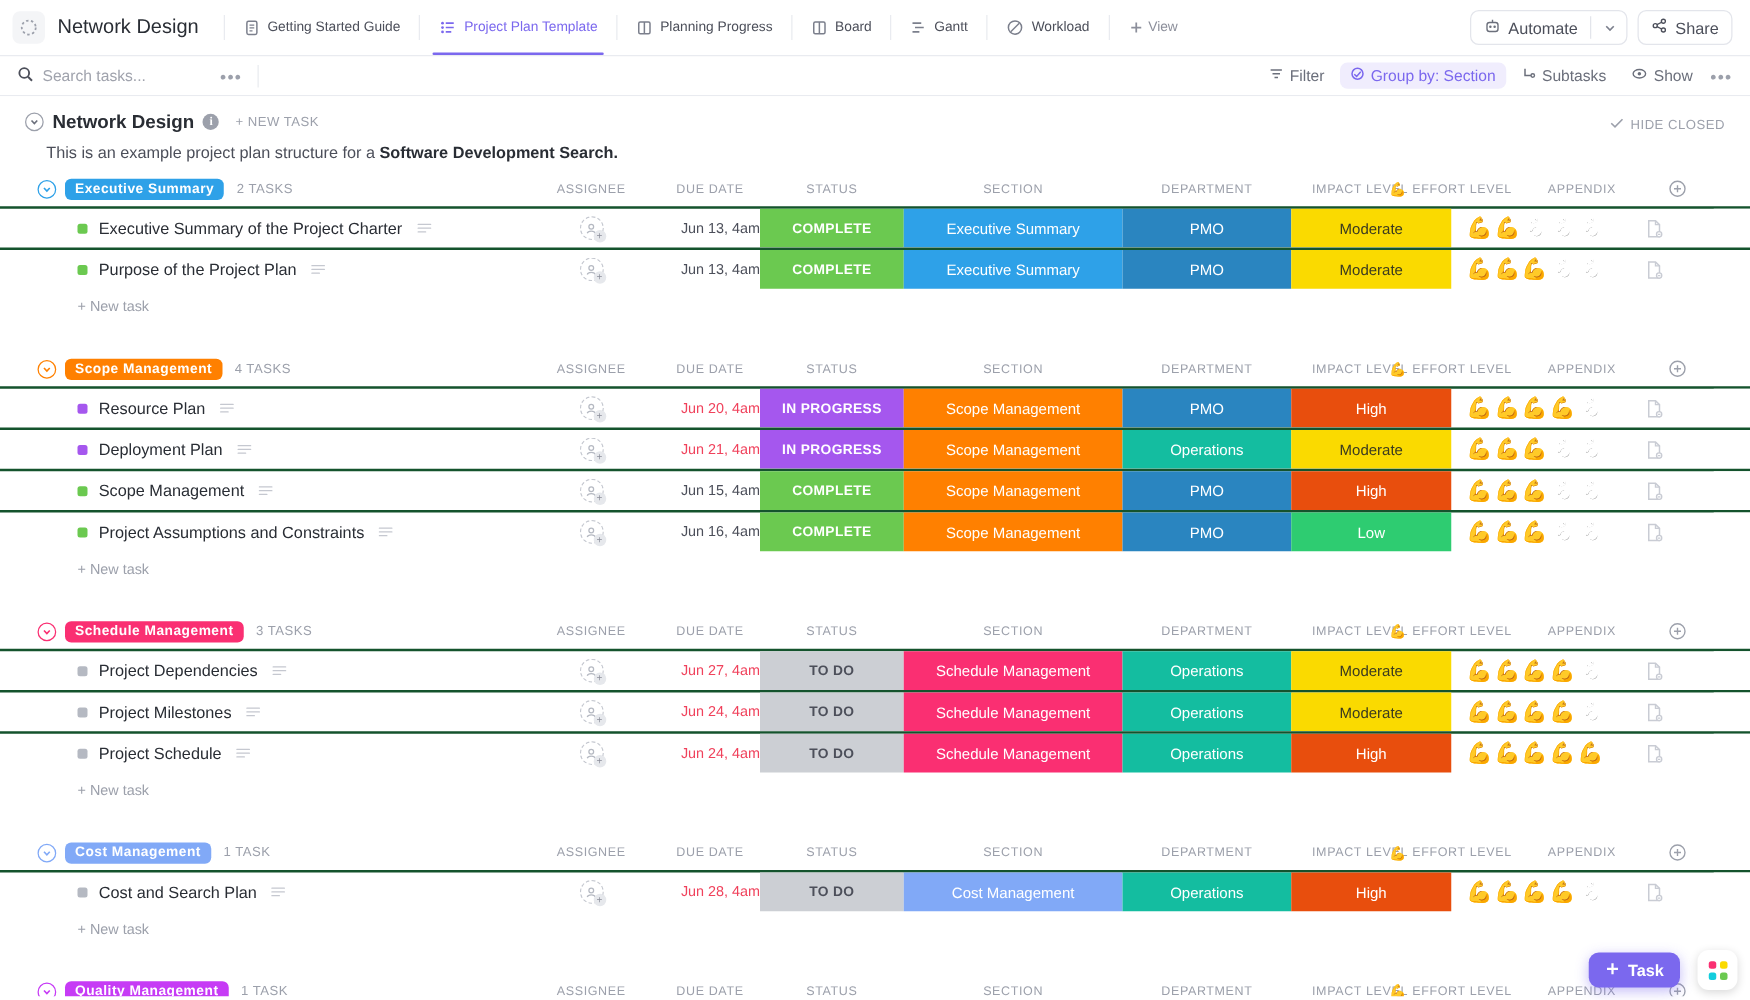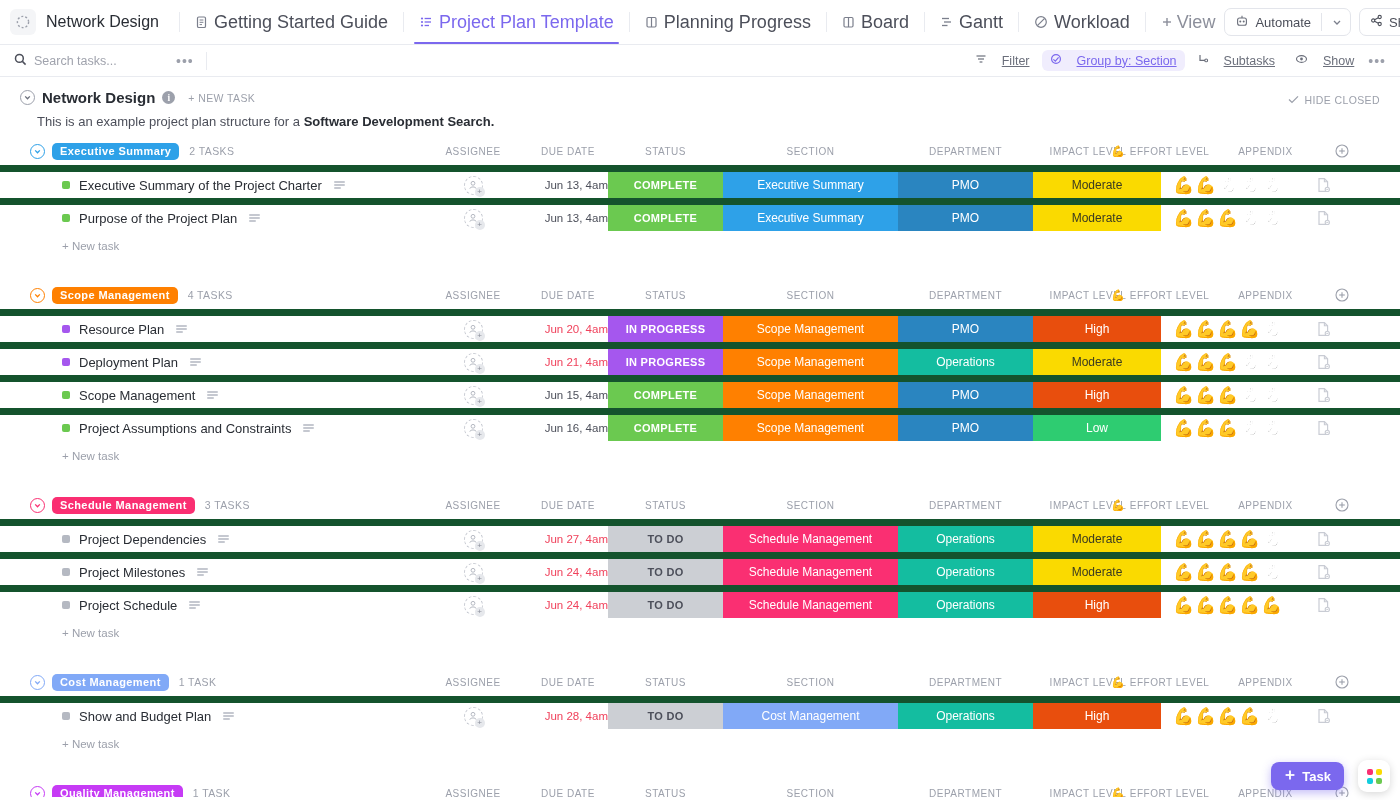--- a/index.html
+++ b/index.html
@@ -36,21 +36,21 @@
     color: #292d34;
     margin-right: 14px;
     white-space: nowrap;
   }
   .tab-sep {
     width: 1px; height: 20px; background: #e9ebf0; margin: 0 6px;
     flex: none;
   }
   .vtab {
     display: flex; align-items: center; gap: 6px;
-    font-size: 18px;
+    font-size: 11px;
     color: #4c4f5a;
     padding: 0 9px;
     height: 44px;
     white-space: nowrap;
     position: relative;
     cursor: pointer;
   }
   .vtab .vico { color: #7b7f8c; display:flex; align-items:center; }
   .vtab.active { color: #7b68ee; font-weight: 500; }
   .vtab.active .vico { color: #7b68ee; }
@@ -85,23 +85,23 @@
   .search-wrap { display:flex; align-items:center; gap:7px; }
   .search-input {
     border: none; outline: none; font-size: 12.5px;
     color: #292d34; width: 140px; background: transparent;
     font-family: "Liberation Sans", sans-serif;
   }
   .search-input::placeholder { color: #a0a3ad; }
   .tb-dots { color:#9ca0ab; letter-spacing:1px; margin-left:2px; cursor:pointer; font-size:14px;}
   .tb-sep { width:1px; height:18px; background:#e9ebf0; margin:0 12px; }
   .tb-item {
-    display:flex; align-items:center; gap:15px;
+    display:flex; align-items:center; gap:5px;
     padding: 3px 8px; border-radius: 6px;
-    color:#6b6f7b; cursor:pointer; white-space:nowrap;text-decoration:underline;
+    color:#6b6f7b; cursor:pointer; white-space:nowrap;
   }
   .tb-item.active { background: #f0edfd; color: #7b68ee; }
   .tb-right { display:flex; align-items:center; gap:4px; margin-left:auto; }
 
   
   .listhead {
     padding: 12px 20px 8px 20px;
     background: #fff;
   }
   .listhead-row { display:flex; align-items:center; gap:7px; }
@@ -151,21 +151,21 @@
              font-size:10px; letter-spacing:.5px; color:#9ca0ab; }
   .colhead .eff-ico { margin-right:4px; font-size:11px; }
   .plus-col {
     position:absolute; top:0; height:28px; display:flex;align-items:center;justify-content:center;
     width: 40px; color:#9ca0ab; cursor:pointer;
   }
 
   .row {
     display:flex; align-items:stretch;
     height: 33px;
-    border-top: 7px solid #14532d;
+    border-top: 2px solid #14532d;
     background:#fff;
     position:relative;
   }
   .row:last-of-type { border-bottom: 1px solid #f0f1f4; }
   .cell { display:flex; align-items:center; justify-content:center; flex:none; position:relative; }
   .c-name {
     width: 418px; padding-left: 62px; justify-content:flex-start; gap:9px;
     font-size: 13px; color:#292d34;
   }
   .statusdot { width:8px;height:8px;border-radius:2px; flex:none; }
@@ -1083,21 +1083,21 @@
           <svg width="14" height="14" viewBox="0 0 14 14">
             <circle cx="7" cy="7" r="6" fill="none" stroke="#9ca0ab" stroke-width="1.1"></circle>
             <line x1="7" y1="4.2" x2="7" y2="9.8" stroke="#9ca0ab" stroke-width="1.1"></line>
             <line x1="4.2" y1="7" x2="9.8" y2="7" stroke="#9ca0ab" stroke-width="1.1"></line>
           </svg>
         </div>
     </div>
       <div class="row">
       <div class="cell c-name">
         <span class="statusdot" style="background:#b5b9c2"></span>
-        <span>Show and Budget Plan</span>
+        <span>Cost and Search Plan</span>
         <span class="desc-lines">
             <i style="width:11px"></i>
             <i style="width:11px"></i>
             <i style="width:7px"></i>
           </span>
       </div>
       <div class="cell c-assignee">
         <span class="av">
           <svg width="10" height="10" viewBox="0 0 10 10">
               <circle cx="5" cy="3.3" r="1.9" fill="none" stroke="#b5b9c2" stroke-width="1"></circle>

